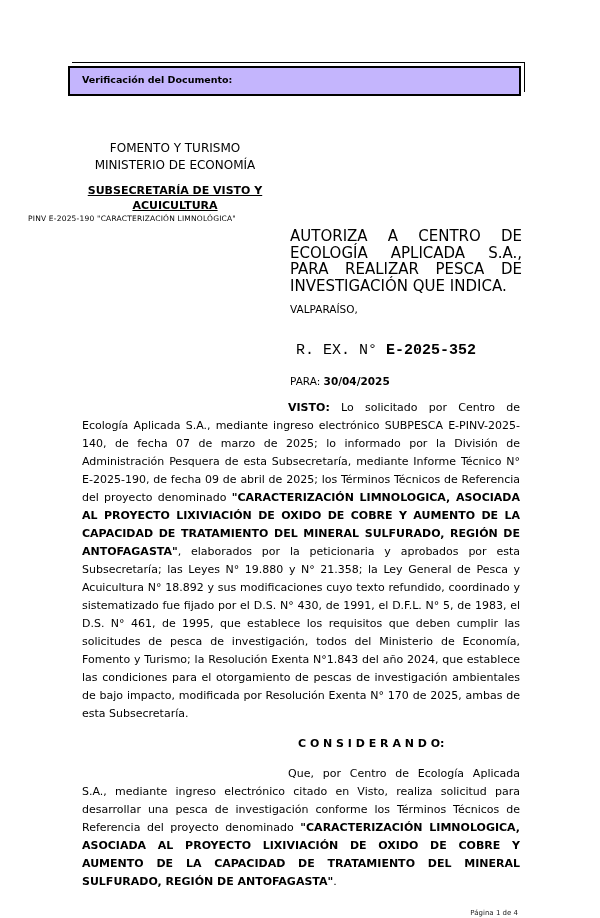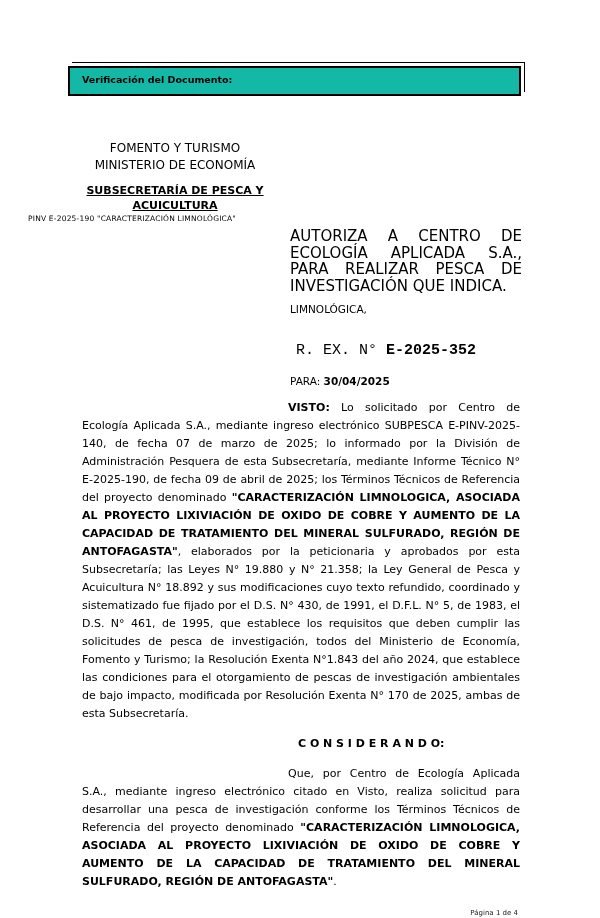--- a/index.html
+++ b/index.html
@@ -18,21 +18,21 @@
   }
 
   
   .verify-box {
     position: absolute;
     left: 68px;
     top: 66px;
     width: 432px;
     border: 2px solid #000;
     padding: 5px 5px 6px 12px;
-    background: #14b8a6;
+    background: #c4b5fd;
     box-shadow: 3px -3px 0 0 #ffffff, 4px -4px 0 0 #000000;
     font-size: 9px;
     line-height: 13px;
   }
   .verify-box .vb-title {
     font-weight: bold;
     font-size: 9.5px;
     margin-bottom: 2px;
     white-space: nowrap;
   }
@@ -151,28 +151,28 @@
 
 <div class="page">
 
   <div class="verify-box">
     <div class="vb-title">Verificación del Documento:</div>
   </div>
 
   <div class="letterhead">
     <div class="ministry-line">FOMENTO Y TURISMO</div>
     <div class="ministry-line">MINISTERIO DE ECONOMÍA</div>
-    <span class="subsec">SUBSECRETARÍA DE PESCA Y ACUICULTURA</span>
+    <span class="subsec">SUBSECRETARÍA DE VISTO Y ACUICULTURA</span>
   </div>
 
   <div class="pinv-ref">PINV E-2025-190 "CARACTERIZACIÓN LIMNOLÓGICA"</div>
 
   <div class="subject-block">AUTORIZA A CENTRO DE ECOLOGÍA APLICADA S.A., PARA REALIZAR PESCA DE INVESTIGACIÓN QUE INDICA.</div>
 
-  <div class="city-line">LIMNOLÓGICA,</div>
+  <div class="city-line">VALPARAÍSO,</div>
 
   <div class="rex-line"><span>R. EX. N° </span><span class="bold">E-2025-352</span></div>
 
   <div class="fecha-line"><span>PARA: </span><span class="bold">30/04/2025</span></div>
 
   <div class="doc-body">
     <p class="p-visto"><span class="bold">VISTO:</span><span> Lo solicitado por Centro de Ecología Aplicada S.A., mediante ingreso electrónico SUBPESCA E-PINV-2025-140, de fecha 07 de marzo de 2025; lo informado por la División de Administración Pesquera de esta Subsecretaría, mediante Informe Técnico N° E-2025-190, de fecha 09 de abril de 2025; los Términos Técnicos de Referencia del proyecto denominado </span><span class="bold">"CARACTERIZACIÓN LIMNOLOGICA, ASOCIADA AL PROYECTO LIXIVIACIÓN DE OXIDO DE COBRE Y AUMENTO DE LA CAPACIDAD DE TRATAMIENTO DEL MINERAL SULFURADO, REGIÓN DE ANTOFAGASTA"</span><span>, elaborados por la peticionaria y aprobados por esta Subsecretaría; las Leyes N° 19.880 y N° 21.358; la Ley General de Pesca y Acuicultura N° 18.892 y sus modificaciones cuyo texto refundido, coordinado y sistematizado fue fijado por el D.S. N° 430, de 1991, el D.F.L. N° 5, de 1983, el D.S. N° 461, de 1995, que establece los requisitos que deben cumplir las solicitudes de pesca de investigación, todos del Ministerio de Economía, Fomento y Turismo; la Resolución Exenta N°1.843 del año 2024, que establece las condiciones para el otorgamiento de pescas de investigación ambientales de bajo impacto, modificada por Resolución Exenta N° 170 de 2025, ambas de esta Subsecretaría.</span></p>
 
     <div class="considerando-heading">C O N S I D E R A N D O:</div>
 

